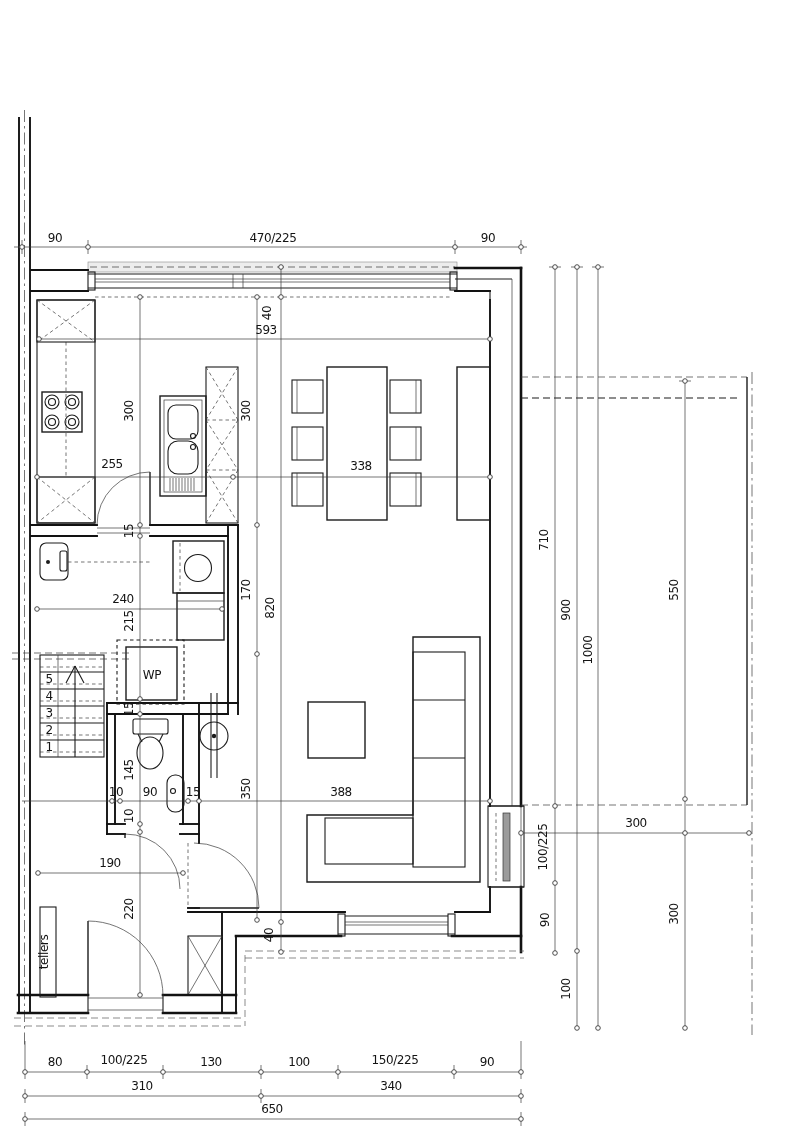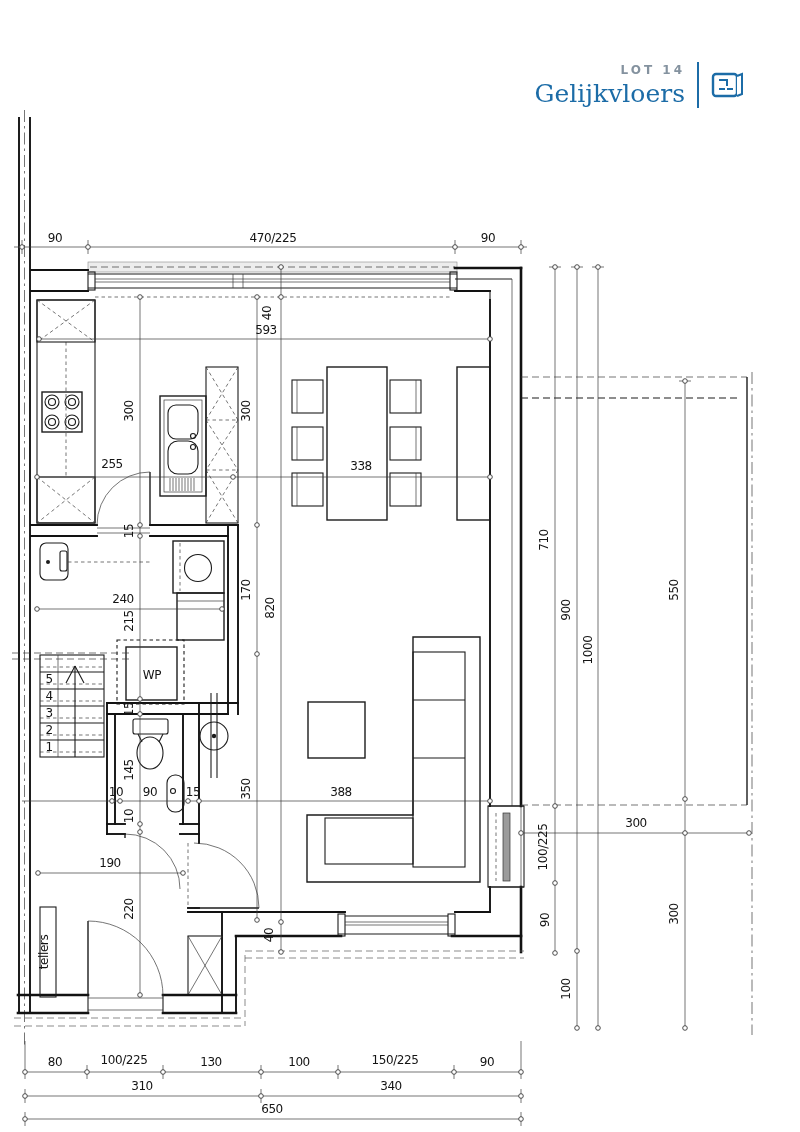--- a/index.html
+++ b/index.html
@@ -25,32 +25,20 @@
   .glz{fill:#9b9b9b;stroke:#333;stroke-width:.7}
   .band{fill:#ededed;stroke:#8a8a8a;stroke-width:.6}
   text.dim{font-family:"DejaVu Sans",sans-serif;font-size:12px;fill:#141414;
            text-anchor:middle;letter-spacing:-.4px}
 </style>
 </head>
 <body>
 
 <div class="page">
 
-  <div class="hdr">
-    <div class="hdr-text">
-      <div class="hdr-lot">LOT 14</div>
-      <div class="hdr-title">Gelijkvloers</div>
-    </div>
-    <div class="hdr-div"></div>
-    <svg width="34" height="34" viewBox="0 0 34 34">
-      <path d="M5,6 h18 a3,3 0 0 1 3,3 v16 a3,3 0 0 1 -3,3 h-18 a3,3 0 0 1 -3,-3 v-16 a3,3 0 0 1 3,-3 z" fill="none" stroke="#1c6ca7" stroke-width="2.4"></path>
-      <path d="M26,8 l5,-2 v20 l-5,2" fill="#fff" stroke="#1c6ca7" stroke-width="2"></path>
-      <path d="M8,12 h8 v6 M8,21 h6 M16,21 h6" fill="none" stroke="#1c6ca7" stroke-width="2"></path>
-    </svg>
-  </div>
 
   <svg width="800" height="1132" viewBox="0 0 800 1132" style="position:absolute;left:0;top:0">
 
     <g>
       <line class="w2" x1="19" y1="118" x2="19" y2="1013"></line>
       <line class="w2" x1="30" y1="118" x2="30" y2="1013"></line>
       <line class="t dd" x1="24.5" y1="110" x2="24.5" y2="1046"></line>
     </g>
 
     <g>

